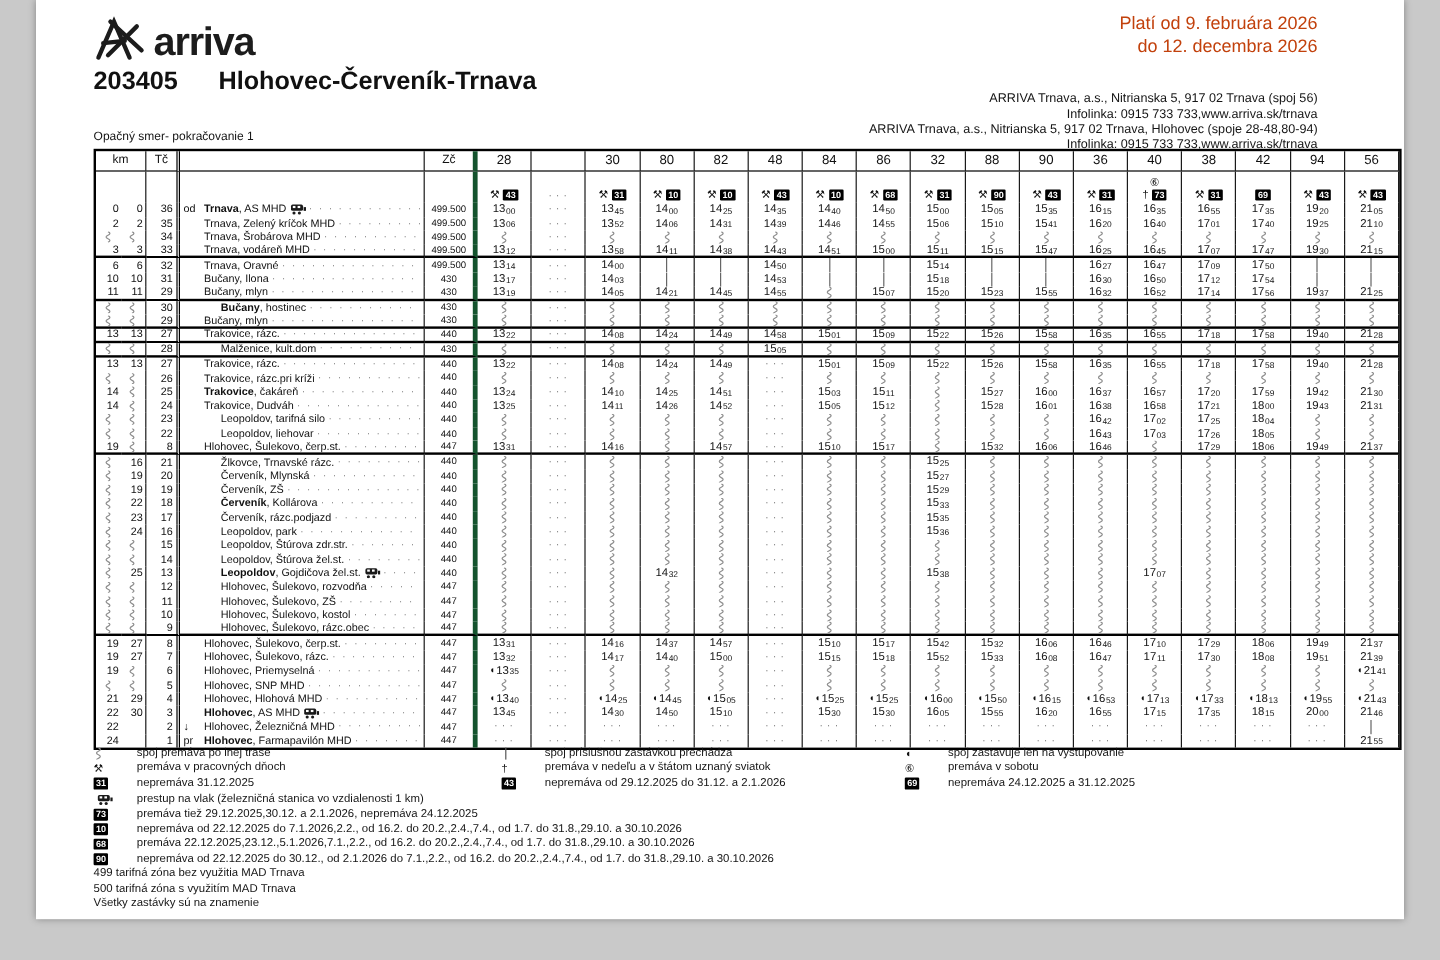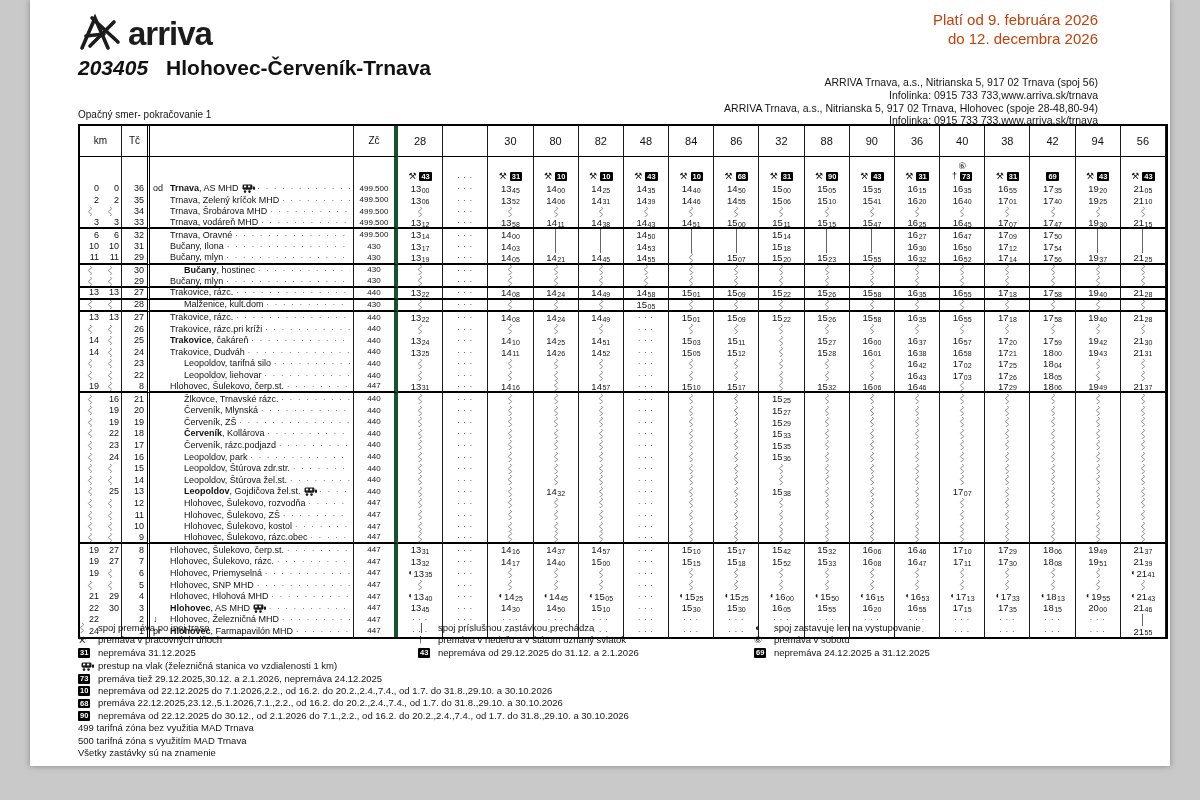--- a/index.html
+++ b/index.html
@@ -2,33 +2,33 @@
 <html><head>
 <meta charset="utf-8">
 <style>
   html,body{margin:0;padding:0;}
   body{width:1200px;height:800px;background:#c9c9c9;font-family:"Liberation Sans","DejaVu Sans",sans-serif;color:#111;overflow:hidden;position:relative;}
   .page{position:absolute;left:30px;right:30px;top:0;bottom:34px;background:#fff;box-shadow:0 0 6px rgba(0,0,0,.35);}
   
   .logo{position:absolute;left:48px;top:12px;display:flex;align-items:center;gap:6px;}
   .logo .word{font-size:33px;font-weight:bold;letter-spacing:-1px;color:#1c1c1c;}
   .title{position:absolute;left:48px;top:56px;font-size:21px;font-weight:bold;color:#111;}
-  .title .num{margin-right:18px;font-style:italic;}
+  .title .num{margin-right:34px;}
   .valid{position:absolute;right:72px;top:11px;text-align:right;font-size:15px;color:#c2410c;line-height:1.25;}
   .addr{position:absolute;right:72px;top:76px;text-align:right;font-size:10.5px;line-height:1.22;color:#151515;}
   .note{position:absolute;left:48px;top:109px;font-size:10px;color:#151515;}
   
   .tt{position:absolute;left:48px;top:124px;width:1086px;display:grid;
       grid-template-columns:21px 21px 28px 204px 44px repeat(17,1fr);
       border:2px solid #000;background:#fff;}
   .c{box-sizing:border-box;border-right:1px solid #1a1a1a;min-height:11.6px;display:flex;align-items:center;justify-content:center;overflow:hidden;font-size:9px;line-height:1;}
   .c:nth-child(22n){border-right:none;}
   .c.tc{border-right:3px double #000;}
   .c.zn{border-right:4px solid #14532d;font-size:8px;}
-  .c.hd{border-bottom:1px solid #000;height:31px;font-size:10px;}
+  .c.hd{border-bottom:1px solid #000;height:17px;font-size:10px;}
   .c.tn{font-size:11px;}
   .c.sy{height:26px;flex-direction:column;justify-content:flex-end;padding-bottom:2px;gap:1px;}
   .c.sep{border-bottom:2px solid #000;}
   .c.kmc{justify-content:flex-end;padding-right:2px;}
   .c.tcc{justify-content:flex-end;padding-right:3px;}
   .c.nmc{justify-content:flex-start;padding-left:1px;}
   .mk{display:inline-block;width:17px;flex:none;font-size:9px;text-align:left;padding-left:2px;}
   .nm{white-space:nowrap;}
   .nm b{font-weight:bold;}
   .ind{padding-left:14px;}
@@ -37,21 +37,21 @@
   .mm{font-size:7px;color:#141414;position:relative;top:1.5px;margin-left:.5px;}
   .dots{font-size:7px;color:#3a3a3a;letter-spacing:1px;}
   .vl{display:block;width:0;border-left:1px solid #666;height:100%;}
   .inv{display:inline-block;background:#000;color:#fff;font-size:7.5px;font-weight:bold;padding:1px 2px;border-radius:1px;line-height:1;}
   .symg{font-size:9px;}
   .symrow{display:flex;align-items:center;gap:3px;}
   .half{font-size:8px;position:relative;top:-0.5px;margin-right:1px;}
   
   .legend{position:absolute;left:48px;top:622px;right:70px;font-size:9.5px;color:#151515;}
   .lg3{display:grid;grid-template-columns:340px 336px 1fr;}
-  .li{display:flex;align-items:center;gap:0;line-height:12.4px;height:12.4px;}
+  .li{display:flex;align-items:center;gap:16px;line-height:12.4px;height:12.4px;}
   .li .ic{width:20px;flex:none;display:flex;align-items:center;}
   .lgl{margin-top:1px;}
   svg.sq{display:block;}
 </style>
 </head>
 <body>
 
 <div class="page">
 
   <div class="logo">

